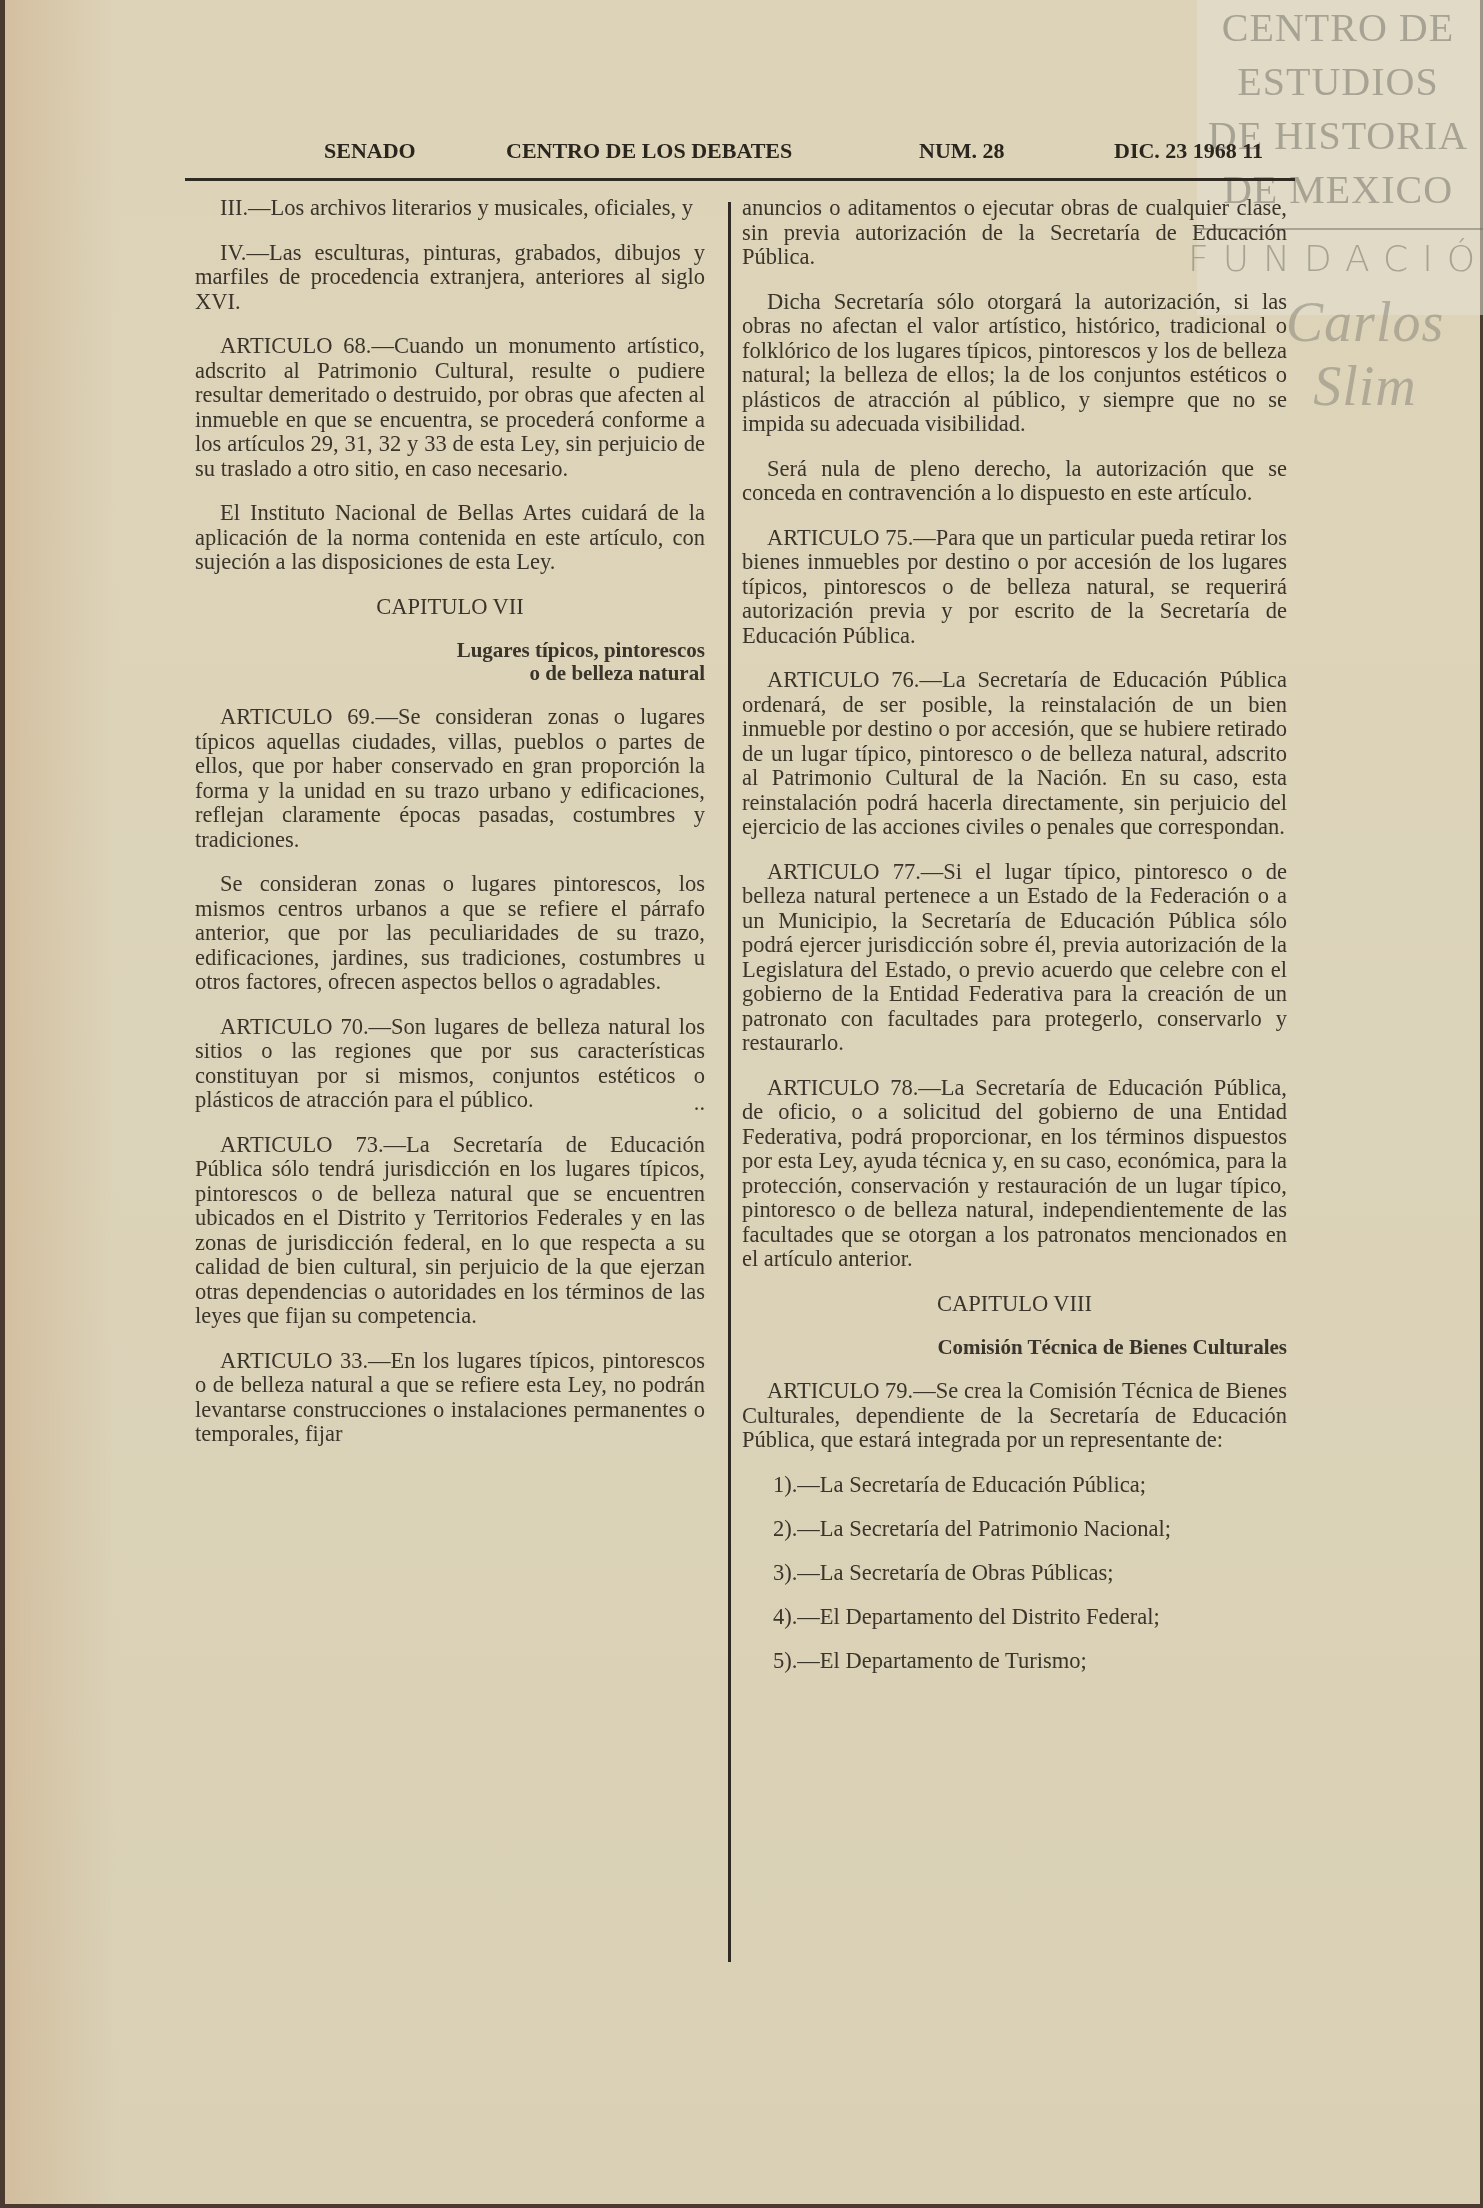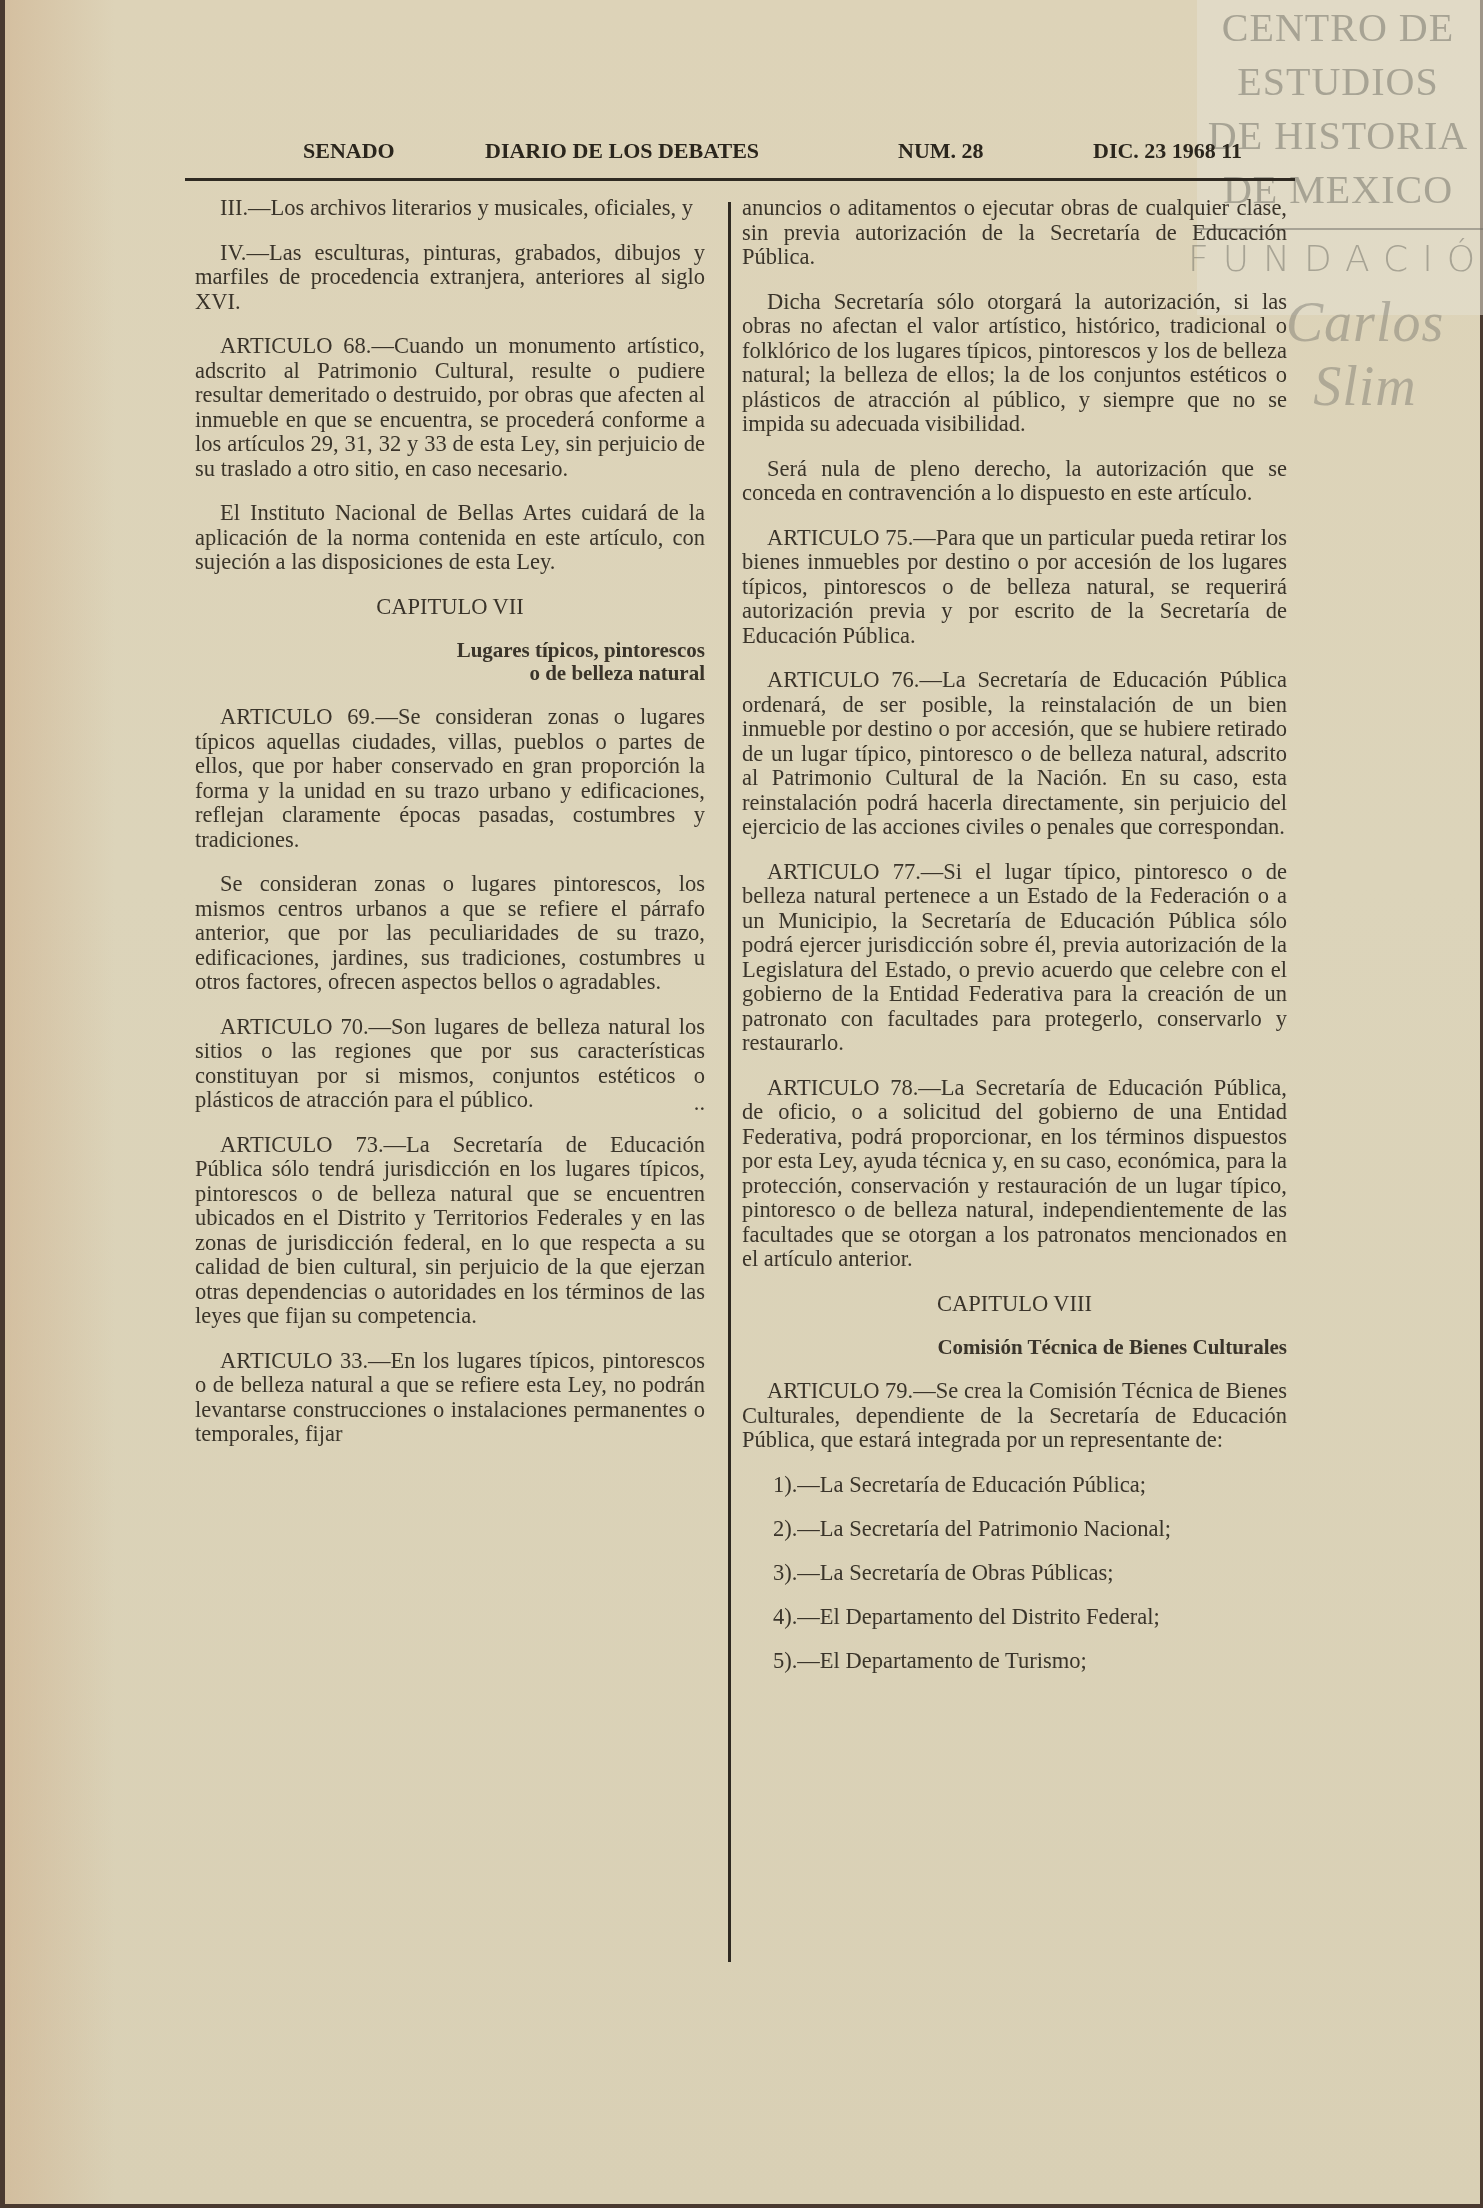--- a/index.html
+++ b/index.html
@@ -31,21 +31,21 @@
   .wm.l4 { top: 166px; font-size: 40px; }
   .wm.fund { top: 238px; font-family: "DejaVu Sans", sans-serif; font-size: 36px; letter-spacing: 14px; font-weight: 300; }
   .wm.sig { top: 290px; font-style: italic; font-size: 56px; left: 1240px; width: 240px; color: rgba(120,118,108,0.45); }
   .wm-rule { position: absolute; left: 1190px; top: 228px; width: 293px; height: 2px; background: rgba(110,108,100,0.5); }
 
   .header {
     position: absolute; top: 138px; left: 298px; width: 990px; height: 30px;
     font-weight: bold; font-size: 22px; color: #2b261d;
     font-family: "Liberation Serif", serif;
   }
-  .header span { position: absolute; top: 0; white-space: nowrap; }
+  .header span { position: absolute; top: 0; white-space: nowrap; margin-left: 21px; }
   .h-senado { left: 0; }
   .h-diario { left: 182px; }
   .h-num { left: 595px; }
   .h-date { left: 790px; }
   .header-rule {
     position: absolute; top: 178px; left: 180px; width: 1110px; height: 3px; background: #2f2a22;
   }
   .col-divider {
     position: absolute; top: 202px; left: 723px; width: 3px; height: 1760px; background: #2f2a22;
   }
@@ -71,21 +71,21 @@
   <div class="wm l1">CENTRO DE</div>
   <div class="wm l2">ESTUDIOS</div>
   <div class="wm l3">DE HISTORIA</div>
   <div class="wm l4">DE MEXICO</div>
   <div class="wm-rule"></div>
   <div class="wm fund">FUNDACIÓN</div>
   <div class="wm sig">Carlos Slim</div>
 
   <div class="header">
     <span class="h-senado">SENADO</span>
-    <span class="h-diario">DIARIO DE LOS DEBATES</span>
+    <span class="h-diario">CENTRO DE LOS DEBATES</span>
     <span class="h-num">NUM. 28</span>
     <span class="h-date">DIC. 23 1968  11</span>
   </div>
   <div class="header-rule"></div>
   <div class="col-divider"></div>
 
   <div class="col left">
     <p>III.—Los archivos literarios y musicales, oficiales, y</p>
     <p>IV.—Las esculturas, pinturas, grabados, dibujos y marfiles de procedencia extranjera, anteriores al siglo XVI.</p>
     <p>ARTICULO 68.—Cuando un monumento artístico, adscrito al Patrimonio Cultural, resulte o pudiere resultar demeritado o destruido, por obras que afecten al inmueble en que se encuentra, se procederá conforme a los artículos 29, 31, 32 y 33 de esta Ley, sin perjuicio de su traslado a otro sitio, en caso necesario.</p>

